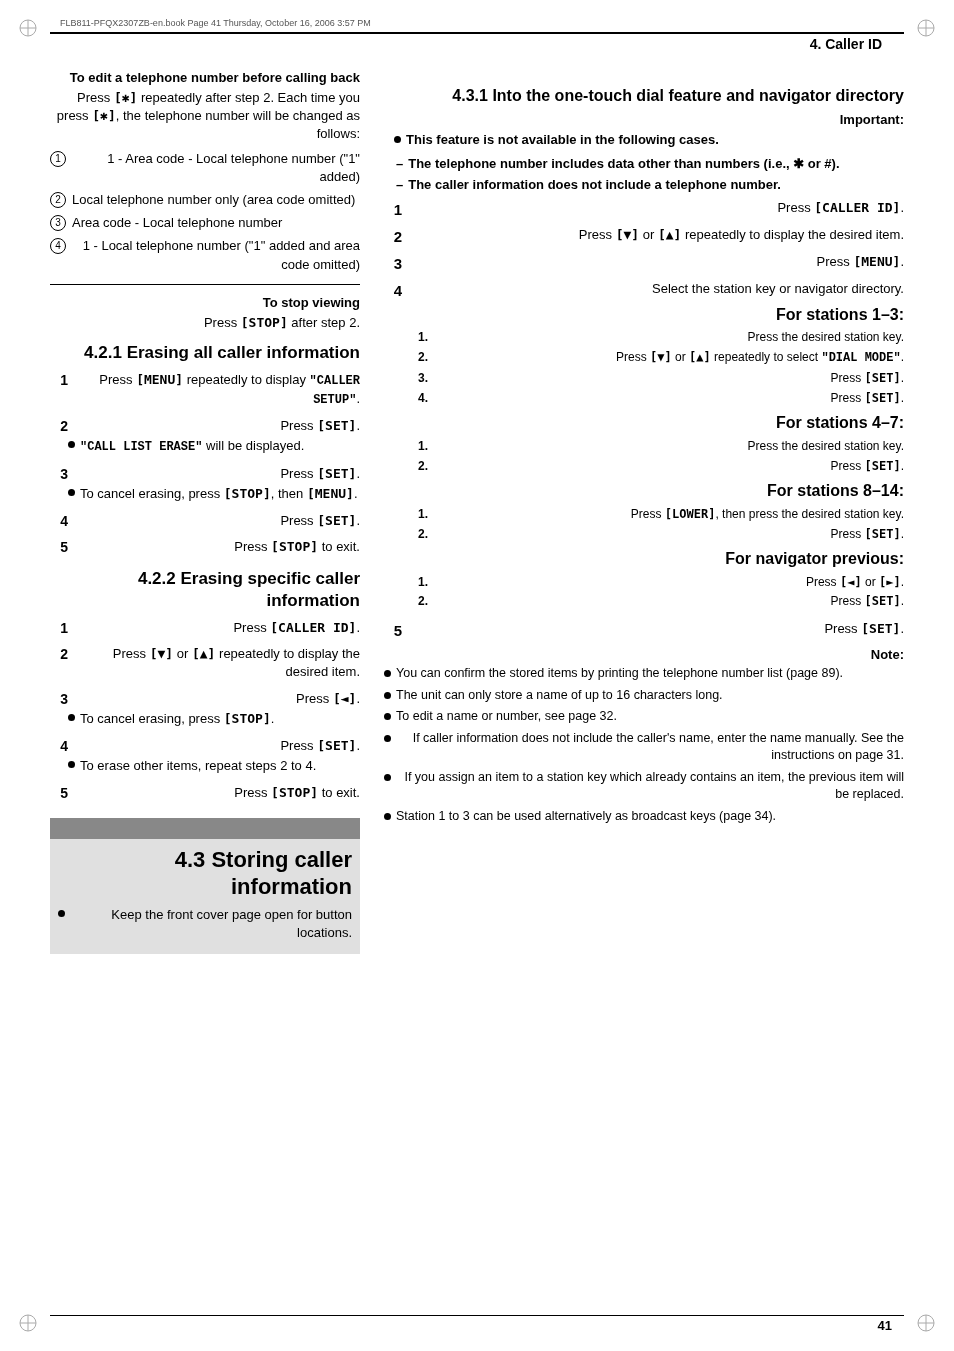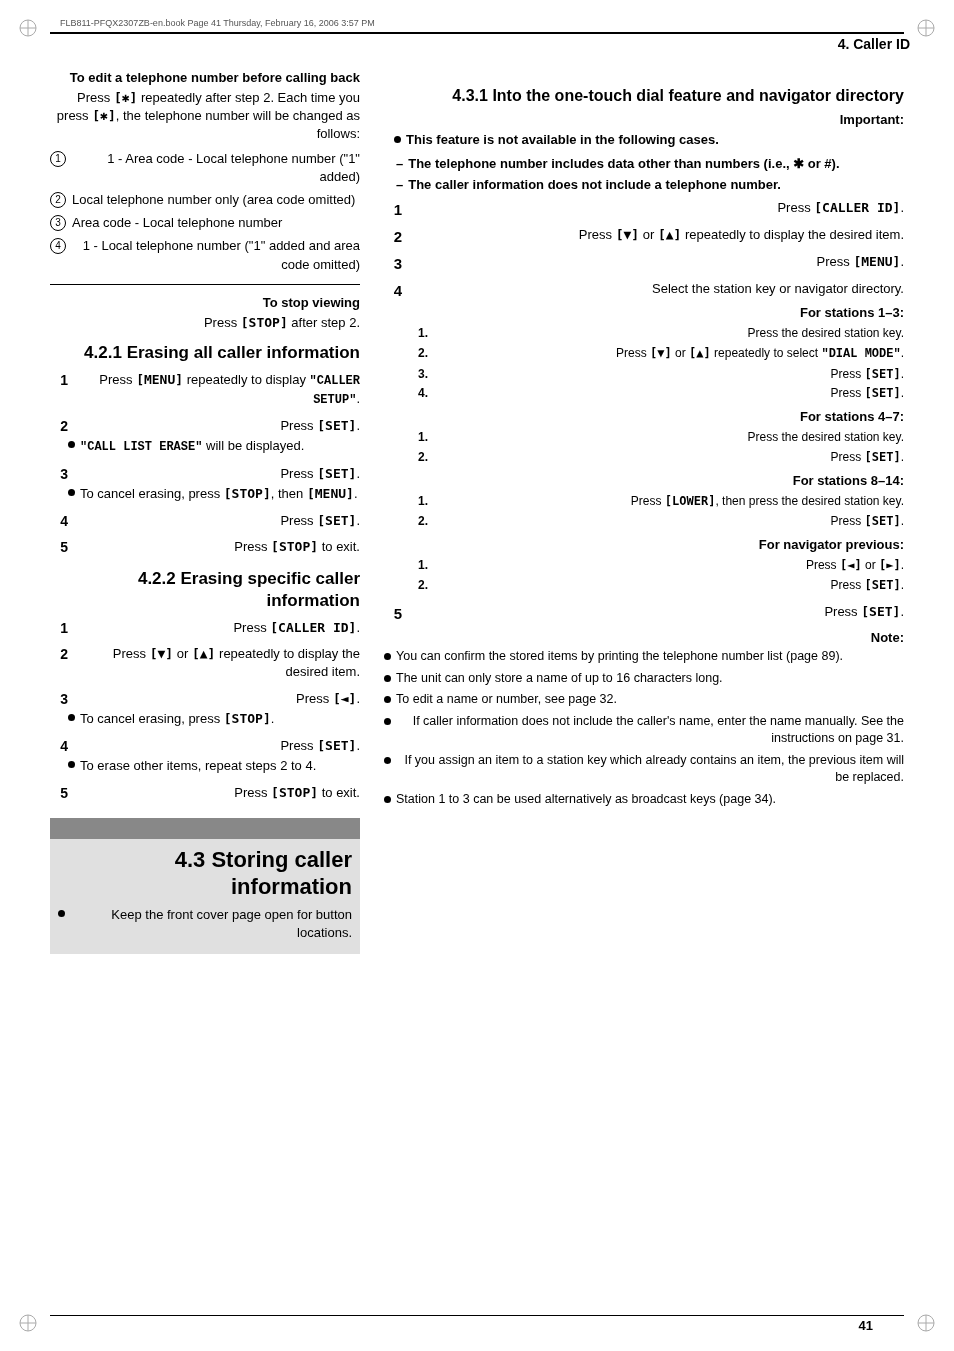--- a/index.html
+++ b/index.html
@@ -45,40 +45,40 @@
       padding-left: 60px;
       padding-top: 8px;
     }
     .header-rule {
       border: none;
       border-top: 2px solid #000;
       margin: 4px 50px 0 50px;
     }
     .chapter-title {
       text-align: right;
-      padding-right: 44px;
+      padding-right: 72px;
       font-size: 14px;
       font-weight: bold;
       margin-top: 2px;
     }
 
     
     .page-footer {
       position: absolute;
       bottom: 18px;
       left: 0; right: 0;
     }
     .footer-rule {
       border: none;
       border-top: 1px solid #000;
       margin: 0 50px;
     }
     .page-number {
       text-align: right;
-      padding-right: 81px;
+      padding-right: 62px;
       font-size: 13px;
       font-weight: bold;
       margin-top: 2px;
     }
 
     
     .content {
       position: absolute;
       top: 70px;
       left: 50px;
@@ -217,21 +217,21 @@
       font-size: 13px;
     }
     .dash {
       flex-shrink: 0;
       margin-right: 5px;
     }
 
     
     .for-stations {
       font-weight: bold;
-      font-size: 13px;
+      font-size: 16px;
       margin: 6px 0 3px 0;
     }
     .sub-steps {
       list-style: none;
       margin: 0 0 4px 8px;
       padding: 0;
     }
     .sub-steps li {
       display: flex;
       margin-bottom: 3px;
@@ -295,21 +295,21 @@
   </div>
   <div class="corner-mark corner-br">
     <svg viewBox="0 0 20 20">
         <circle cx="10" cy="10" r="8" fill="none" stroke="#aaa" stroke-width="1"></circle>
         <line x1="10" y1="2" x2="10" y2="18" stroke="#aaa" stroke-width="1"></line>
         <line x1="2" y1="10" x2="18" y2="10" stroke="#aaa" stroke-width="1"></line>
       </svg>
   </div>
 
   <div class="page-header">
-    <div class="file-info">FLB811-PFQX2307ZB-en.book  Page 41  Thursday, February 16, 2006  3:57 PM</div>
+    <div class="file-info">FLB811-PFQX2307ZB-en.book  Page 41  Thursday, October 16, 2006  3:57 PM</div>
     <hr class="header-rule">
     <div class="chapter-title">4. Caller ID</div>
   </div>
 
   <div class="content">
 
     <div class="left-col">
 
       <div class="bold-heading">To edit a telephone number before calling back</div>
       <p>Press <kbd>[✱]</kbd> repeatedly after step 2. Each time you press <kbd>[✱]</kbd>, the telephone number will be changed as follows:</p>

